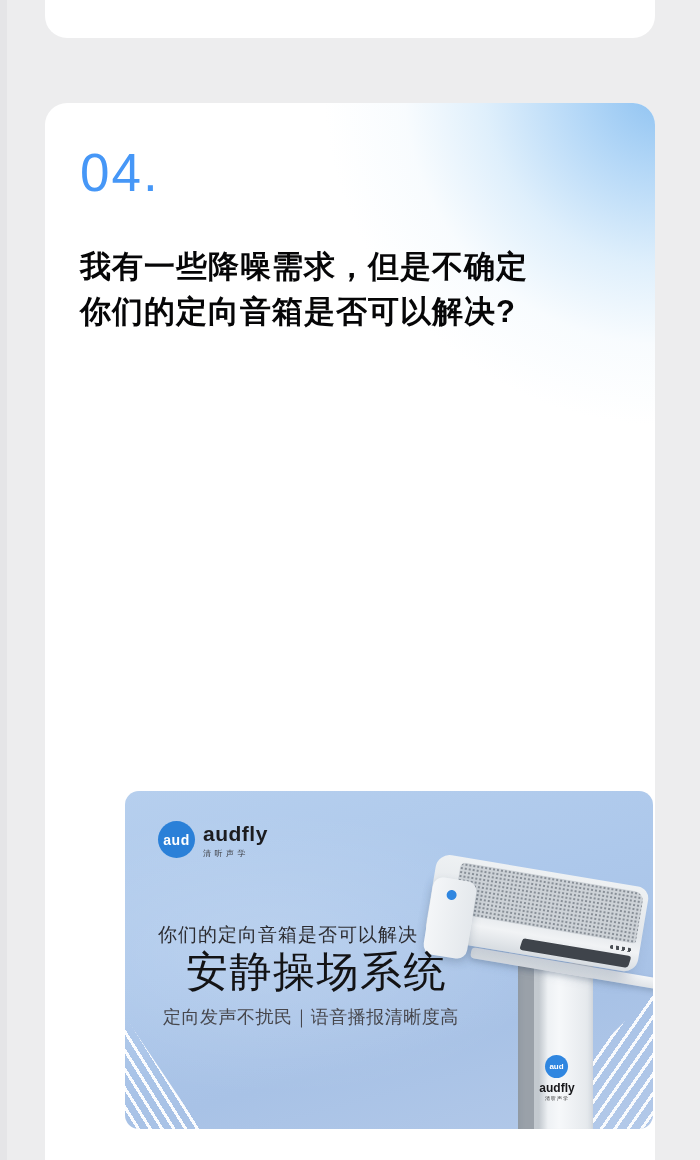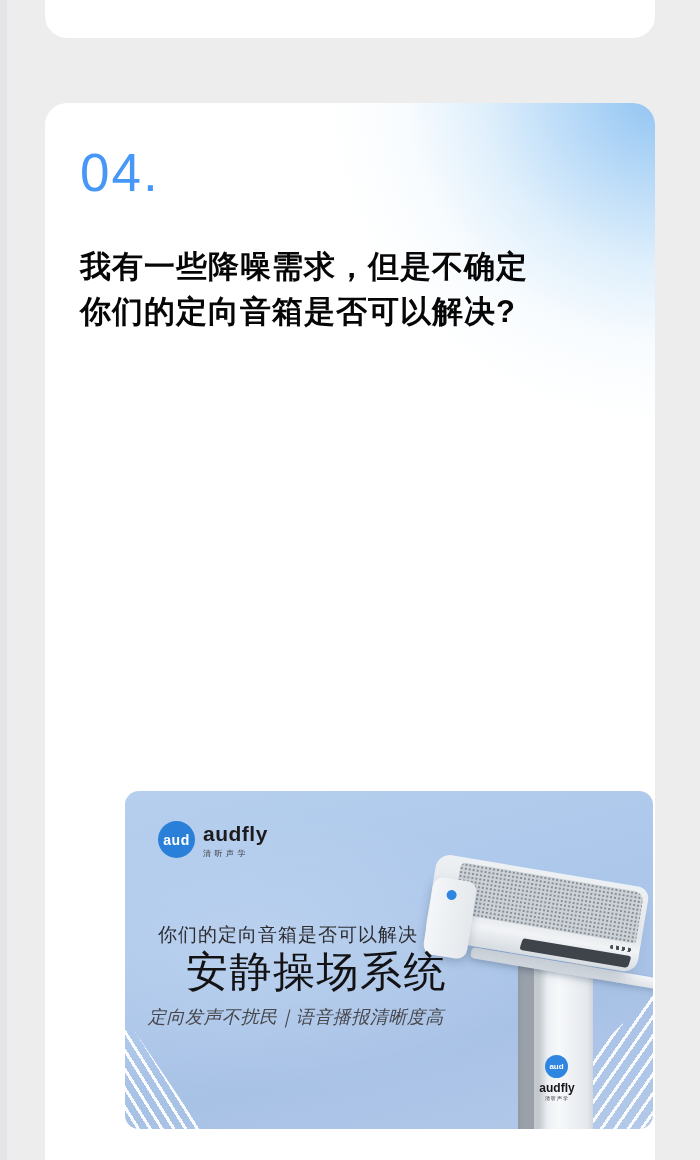--- a/index.html
+++ b/index.html
@@ -125,21 +125,21 @@
     width:37px;height:37px;border-radius:50%;background:#2a80d8;
     color:#fff;font-weight:700;font-size:14px;letter-spacing:0.5px;
     display:flex;align-items:center;justify-content:center;
   }
   .brand-text{margin-left:8px;}
   .brand-name{font-size:21px;font-weight:700;color:#1c1c1f;letter-spacing:0.5px;line-height:22px;margin-top:2px;}
   .brand-sub{font-size:8px;color:#3a3a3e;letter-spacing:3.5px;margin-top:3px;}
 
   .subtitle{position:absolute;left:33px;top:131px;font-size:19px;color:#2c2c31;letter-spacing:1px;}
   .title{position:absolute;left:31px;top:153px;font-size:42px;font-weight:400;color:#131315;letter-spacing:1.5px;margin-left:30px;}
-  .tagline{position:absolute;left:23px;top:214px;font-size:18px;color:#46464c;letter-spacing:0.5px;font-style:italic;}
+  .tagline{position:absolute;left:38px;top:214px;font-size:18px;color:#46464c;letter-spacing:0.5px;}
 </style>
 </head>
 <body>
 
 <div class="screen">
   <div class="left-strip"></div>
 
   <section class="card card-top"></section>
 
   <section class="card card-main">

